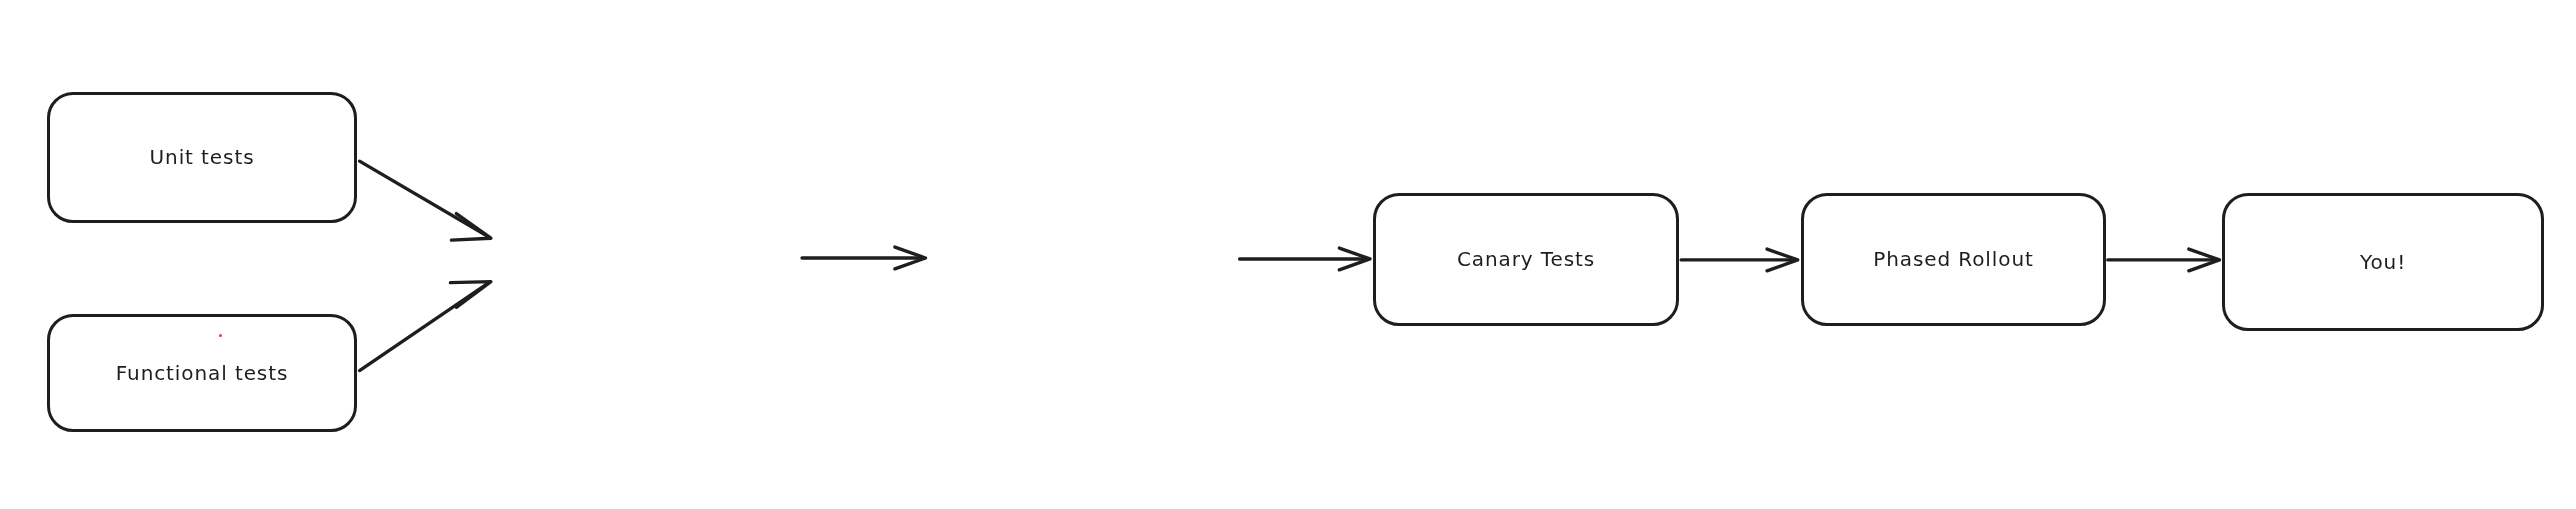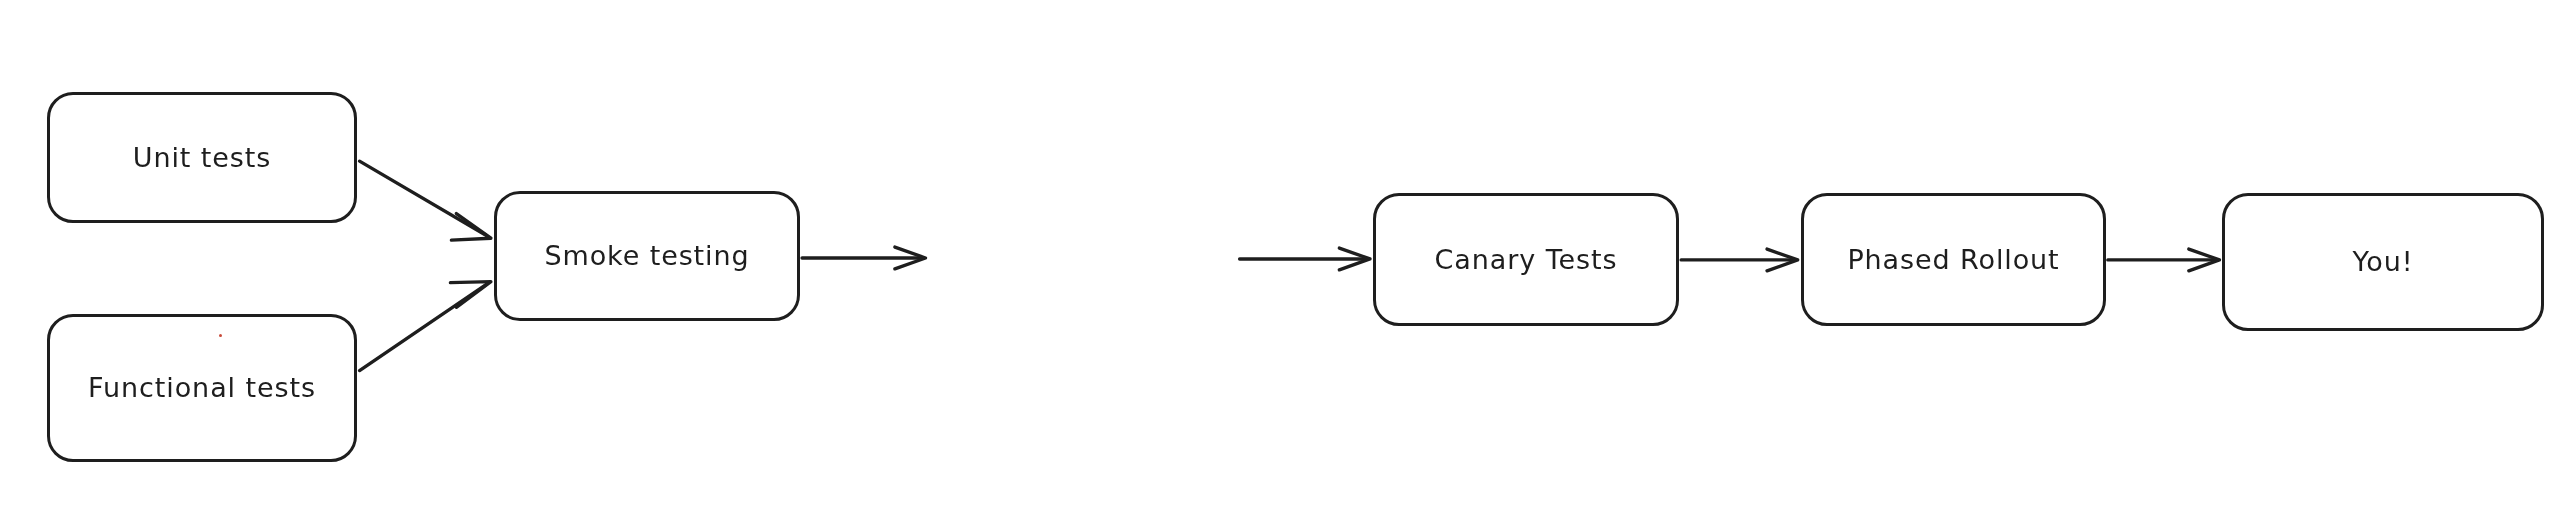--- a/index.html
+++ b/index.html
@@ -34,31 +34,31 @@
     border: 3px solid #1e1e1e;
     border-radius: 26px;
     display: flex;
     align-items: center;
     justify-content: center;
     text-align: center;
     z-index: 2;
   }
   .node-label {
     font-family: "DejaVu Sans", sans-serif;
-    font-size: 27px;
+    font-size: 20px;
     font-weight: 400;
     line-height: 1.32;
     color: #1e1e1e;
     letter-spacing: 0.9px;
     white-space: pre-line;
     padding: 0 10px;
   }
   
   #node-unit-tests       { left: 47px;   top: 92px;  width: 310px; height: 131px; }
-  #node-functional-tests { left: 47px;   top: 314px; width: 310px; height: 148px; }
+  #node-functional-tests { left: 47px;   top: 314px; width: 310px; height: 118px; }
   #node-smoke-testing    { left: 494px;  top: 191px; width: 306px; height: 130px; }
   #node-dbt-cloud        { left: 928px;  top: 188px; width: 309px; height: 138px; }
   #node-canary-tests     { left: 1373px; top: 193px; width: 306px; height: 133px; }
   #node-phased-rollout   { left: 1801px; top: 193px; width: 305px; height: 133px; }
   #node-you              { left: 2222px; top: 193px; width: 322px; height: 138px; }
 
   .artifact-dot {
     position: absolute;
     width: 3px;
     height: 3px;
@@ -106,23 +106,20 @@
   </svg>
 
   <div class="node" id="node-unit-tests">
     <span class="node-label">Unit tests</span>
   </div>
 
   <div class="node" id="node-functional-tests">
     <span class="node-label">Functional tests</span>
   </div>
 
-  <div class="node" id="node-smoke-testing">
-    <span class="node-label">Smoke testing</span>
-  </div>
 
 
   <div class="node" id="node-phased-rollout">
     <span class="node-label">Phased Rollout</span>
   </div>
 
   <div class="node" id="node-canary-tests">
     <span class="node-label">Canary Tests</span>
   </div>
 

